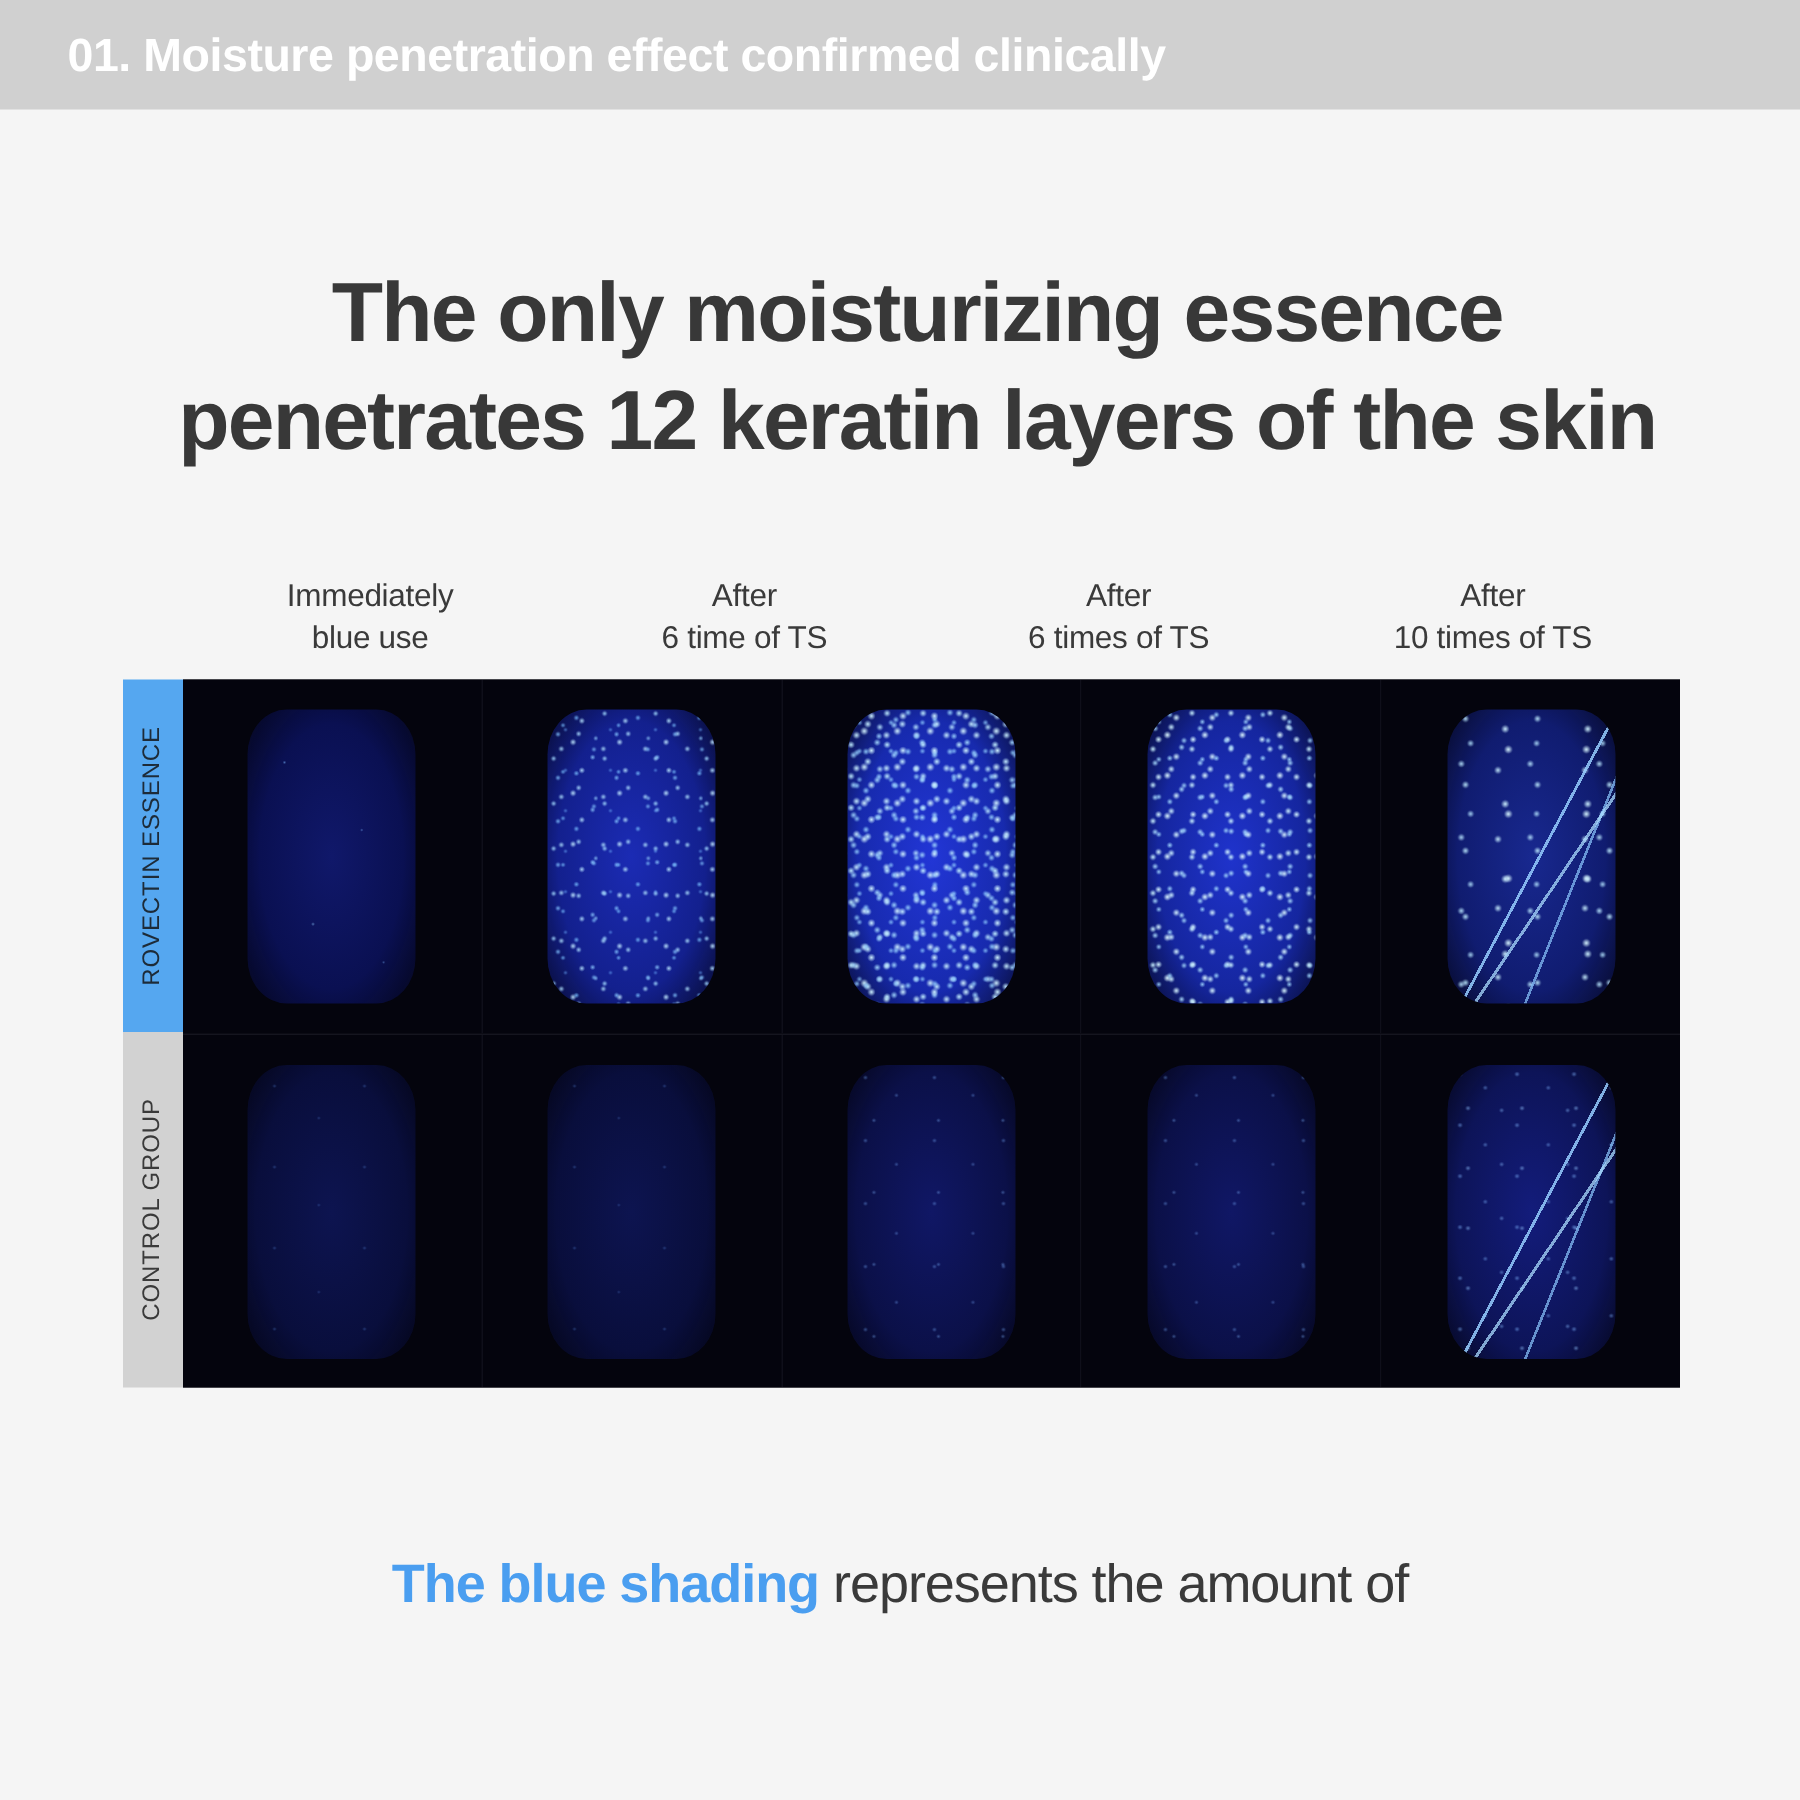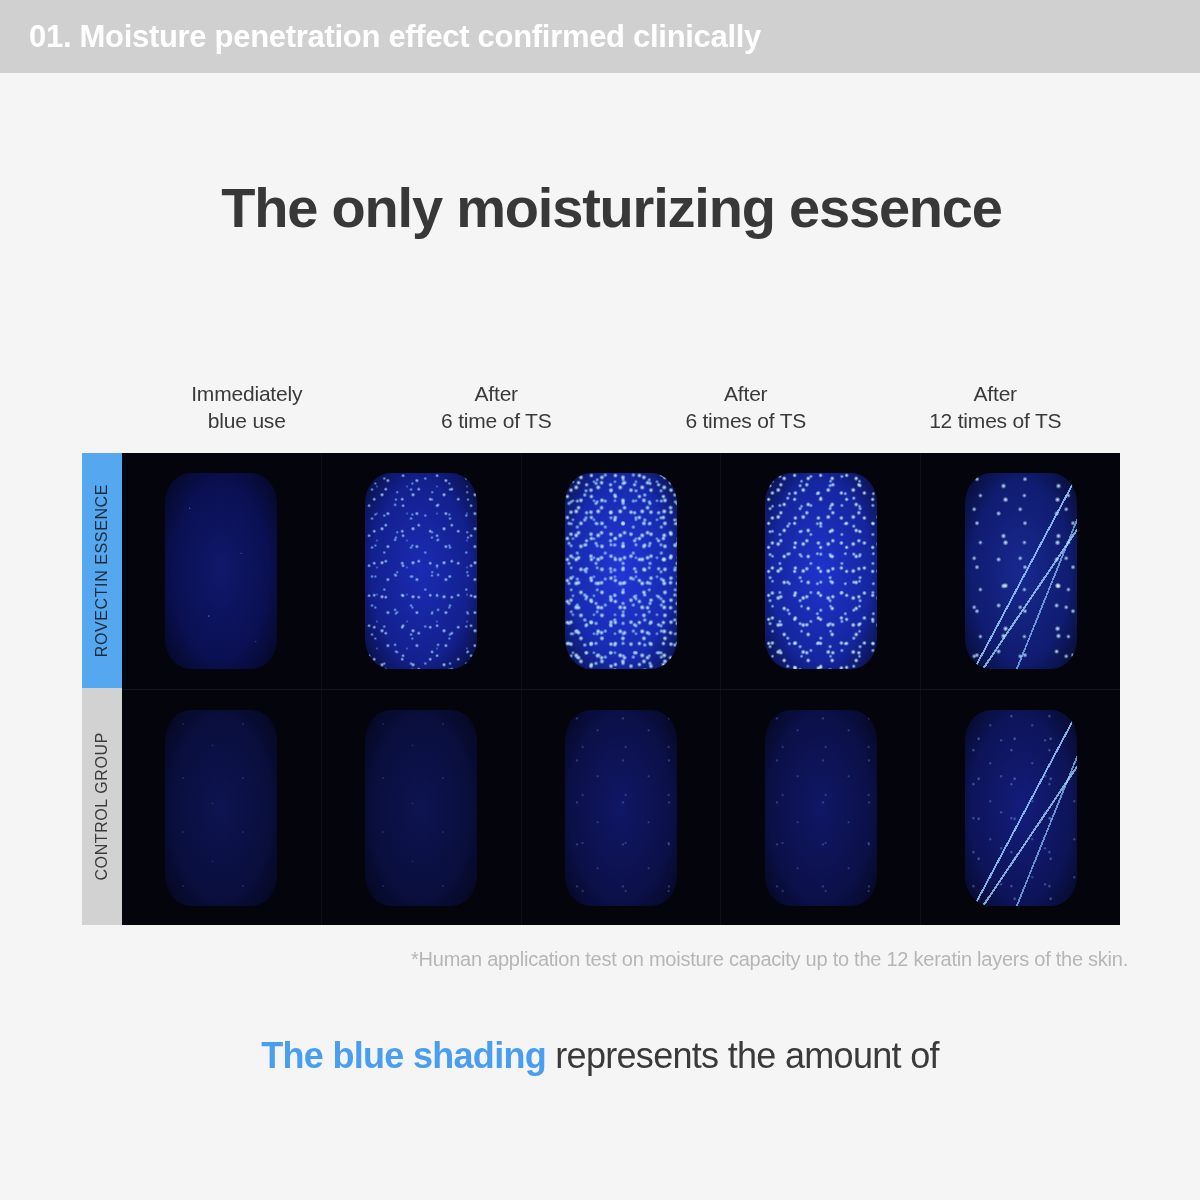--- a/index.html
+++ b/index.html
@@ -28,21 +28,21 @@
     height: 73px;
     background: #d0d0d0;
     display: flex;
     align-items: center;
   }
   .header-title {
     color: #ffffff;
     font-size: 31px;
     font-weight: bold;
     letter-spacing: -0.3px;
-    padding-left: 29px;
+    padding-left: 45px;
     white-space: nowrap;
   }
 
   
   .headline {
     position: absolute;
     left: 0; top: 172px;
     width: 1200px;
     text-align: center;
     color: #383838;
@@ -60,21 +60,21 @@
     left: 122px;
     top: 375px;
     width: 998px;
     height: 66px;
     display: flex;
   }
   .col-header {
     flex: 1 1 0;
     display: flex;
     flex-direction: column;
-    justify-content: center;
+    justify-content: flex-end;
     align-items: center;
     color: #3a3a3a;
     font-size: 21px;
     line-height: 1.30;
     letter-spacing: -0.2px;
     text-align: center;
     padding-bottom: 2px;
   }
   .col-header span { display: block; white-space: nowrap; }
 
@@ -318,38 +318,39 @@
 <body>
 
 <div class="page">
 
   <div class="header-bar">
     <div class="header-title">01. Moisture penetration effect confirmed clinically</div>
   </div>
 
   <div class="headline">
     <span class="l1">The only moisturizing essence</span>
+    <span class="l2">penetrates 12 keratin layers of the skin</span>
   </div>
 
   <div class="col-headers">
     <div class="col-header">
       <span>Immediately</span>
       <span>blue use</span>
     </div>
     <div class="col-header">
       <span>After</span>
       <span>6 time of TS</span>
     </div>
     <div class="col-header">
       <span>After</span>
       <span>6 times of TS</span>
     </div>
     <div class="col-header">
       <span>After</span>
-      <span>12 times of TS</span>
+      <span>10 times of TS</span>
     </div>
   </div>
 
   <div class="side-labels">
     <div class="side-label essence">
       <span class="txt">ROVECTIN ESSENCE</span>
     </div>
     <div class="side-label control">
       <span class="txt">CONTROL GROUP</span>
     </div>
@@ -410,19 +411,18 @@
       <div class="cell">
         <div class="patch dim-2">
           <div class="spk d2"></div>
           <div class="streaks"></div>
         </div>
       </div>
     </div>
 
   </div>
 
-  <div class="footnote">*Human application test on moisture capacity up to the 12 keratin layers of the skin.</div>
 
   <div class="caption">
     <span class="hl">The blue shading</span><span> represents the amount of</span>
   </div>
 
 </div>
 
 </body></html>

